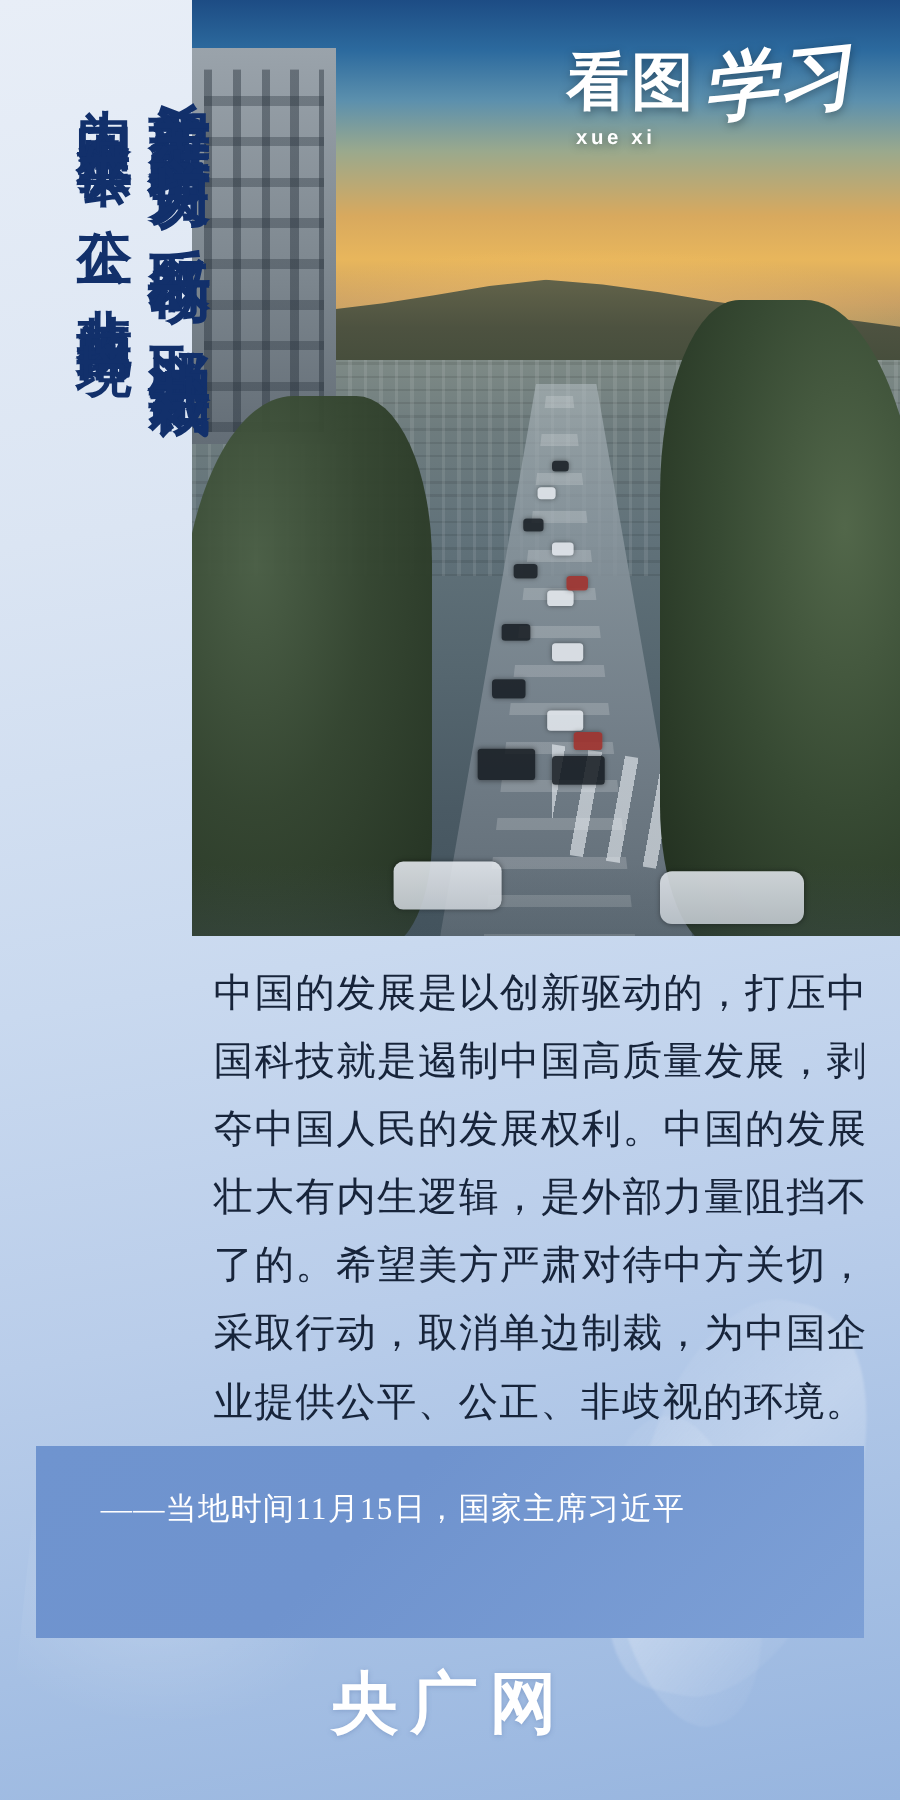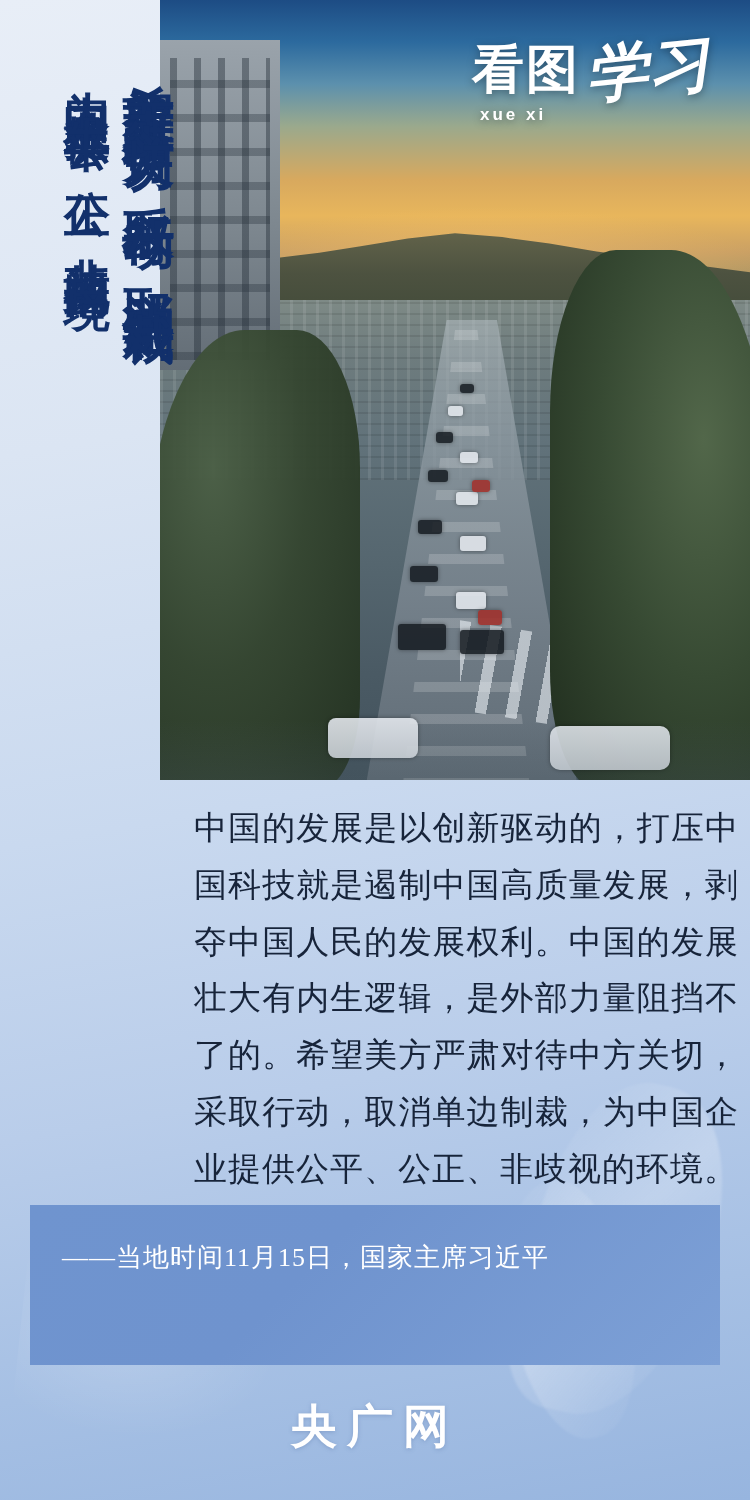--- a/index.html
+++ b/index.html
@@ -287,52 +287,51 @@
     position: absolute;
     left: 178px;
     top: 800px;
     width: 545px;
     font-family: "Liberation Serif", "DejaVu Serif", serif;
     font-size: 33px;
     line-height: 1.72;
     color: #17243a;
     letter-spacing: 1px;
     text-align: justify;
-    margin-left: 16px;
   }
 
   
   .attrib {
     position: absolute;
     left: 30px;
     top: 1205px;
     width: 690px;
     height: 160px;
     background: linear-gradient(135deg, #6f94cf 0%, #6f93ce 40%, #7da0d6 100%);
     box-sizing: border-box;
-    padding: 30px 32px;
+    padding: 30px 54px;
     color: #ffffff;
     font-family: "Liberation Serif", "DejaVu Serif", serif;
     font-size: 26px;
     line-height: 1.75;
     letter-spacing: 1px;
   }
   .attrib-line { display: block; }
 
   
   .footer {
     position: absolute;
     left: 0; right: 0;
     bottom: 42px;
     text-align: center;
   }
   .brand {
     display: inline-block;
     font-family: "Liberation Serif", "DejaVu Serif", serif;
-    font-size: 46px;
+    font-size: 56px;
     font-weight: 700;
     letter-spacing: 10px;
     color: #ffffff;
     text-shadow: 0 1px 4px rgba(80,110,160,.35);
   }
 </style>
 </head>
 <body>
 
 <div class="poster">

